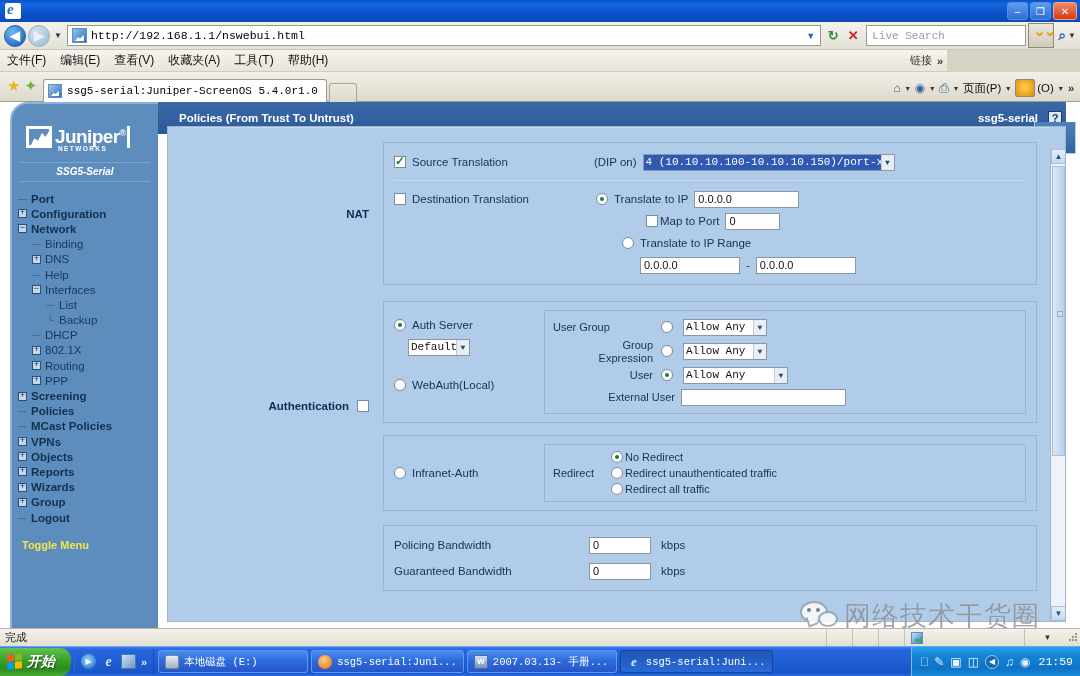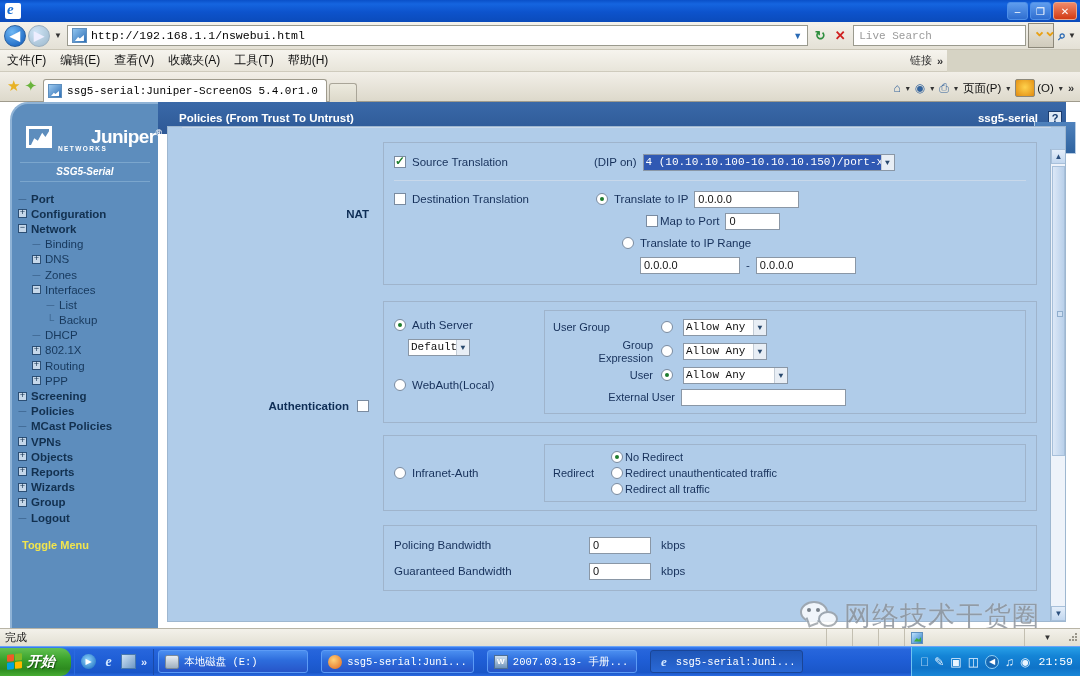--- a/index.html
+++ b/index.html
@@ -78,21 +78,21 @@
     background:#fff; clip-path: polygon(0 100%,35% 35%,55% 60%,100% 0,100% 100%);}
   .url-text {
     font-family: "Liberation Mono", monospace; font-size: 11.5px; color: #000;
   }
   .url-caret { margin-left:auto; color:#2a6ab5; font-size: 9px; padding-right:5px;}
   .ab-icon { width: 20px; height: 21px; display:flex; align-items:center; justify-content:center;
     font-size: 13px; font-weight: bold; flex:none; }
   .ab-refresh { color: #2f8f3f; }
   .ab-stop { color: #cf2020; }
   .searchbox {
-    width: 173px; height: 21px; background: #fff; border: 1px solid #9a9a8e;
+    width: 160px; height: 21px; background: #fff; border: 1px solid #9a9a8e;
     display: flex; align-items: center; padding-left: 5px; margin-left: 3px;
   }
   .search-ph { font-family: "Liberation Mono", monospace; font-size: 11px; color: #9a9a9a; }
   .ie-addon {
     width: 26px; height: 25px; margin-left: 2px;
     background: linear-gradient(to bottom,#e9e5d9,#d0cbbc);
     border: 1px solid #8c887a; position: relative; flex:none;
   }
   .ie-addon::after {
     content: "\2304\2304"; position:absolute; left:4px; top:-2px; letter-spacing:-2px;
@@ -178,21 +178,21 @@
   }
 
   
   .sidebar {
     position: absolute; left: 10px; top: 0; width: 148px; height: 526px;
     background: #5d8dbd;
     border-radius: 18px 0 0 0;
     border-top: 2px solid #8fb3d6; border-left: 2px solid #8fb3d6;
   }
   .logo-wrap { padding: 22px 0 0 14px; }
-  .logo-row { display:flex; align-items: center; gap: 36px; }
+  .logo-row { display:flex; align-items: center; }
   .logo-mark {
     width: 26px; height: 22px; background: #fff; position: relative; flex:none;
     border: 2px solid #fff;
   }
   .logo-mark::before{
     content:""; position:absolute; inset:1px; background:#5d8dbd;
   }
   .logo-mark::after{
     content:""; position:absolute; left:3px; bottom:1px; width:18px; height:15px;
     background:#fff; clip-path: polygon(0 100%, 18% 55%, 38% 72%, 62% 18%, 80% 46%, 100% 8%, 100% 100%);
@@ -370,21 +370,21 @@
   }
   .qlaunch {
     display:flex; align-items:center; gap: 5px; padding: 0 6px;
     border-left: 1px solid #2a6ae0; border-right: 1px solid #1a4aa8; height: 26px;
   }
   .ql-i { width: 15px; height: 15px; display:flex;align-items:center;justify-content:center; font-size:12px;}
   .ql-wmp{background:radial-gradient(circle at 45% 40%,#8fd6ff,#1264b8);border-radius:50%;color:#fff;font-size:8px;}
   .ql-ie{color:#cfe6ff; font-family:"Liberation Serif",serif; font-style:italic; font-weight:bold; font-size:14px;}
   .ql-oe{background:linear-gradient(135deg,#cfe2f5,#6d97c4);border:1px solid #4a79ad;}
   .ql-more{color:#dbe9ff;font-size:11px;font-weight:bold;}
-  .tasks { display:flex; align-items:center; gap: 13px; margin-left: 4px; flex:1; }
+  .tasks { display:flex; align-items:center; gap: 3px; margin-left: 4px; flex:1; }
   .task {
     height: 23px; min-width: 150px; max-width: 168px;
     background: linear-gradient(to bottom,#4a8ef0,#2d6cdc 45%,#२755c8 100%);
     background: linear-gradient(to bottom,#4a8ef0,#2d6cdc 45%,#2755c8 100%);
     border: 1px solid #5c9bf5; border-radius: 3px;
     display: flex; align-items: center; gap: 5px; padding: 0 6px;
     overflow:hidden;
   }
   .task.active { background: linear-gradient(to bottom,#1f56b8,#2a69d6); border-color:#1a4596;}
   .task-ico { width: 14px; height: 14px; flex:none; display:flex;align-items:center;justify-content:center;font-size:11px;}
@@ -520,21 +520,21 @@
         <div class="nav-row lvl2">
             <div class="nav-dash">─</div>
             <div class="nav-lbl child">Binding</div>
           </div>
         <div class="nav-row lvl2">
             <div class="nav-pm">+</div>
             <div class="nav-lbl child">DNS</div>
           </div>
         <div class="nav-row lvl2">
             <div class="nav-dash">─</div>
-            <div class="nav-lbl child">Zones</div>
+            <div class="nav-lbl child">Help</div>
           </div>
         <div class="nav-row lvl2">
             <div class="nav-pm">−</div>
             <div class="nav-lbl child">Interfaces</div>
           </div>
         <div class="nav-row lvl3">
             <div class="nav-dash">─</div>
             <div class="nav-lbl child">List</div>
           </div>
         <div class="nav-row lvl3">

